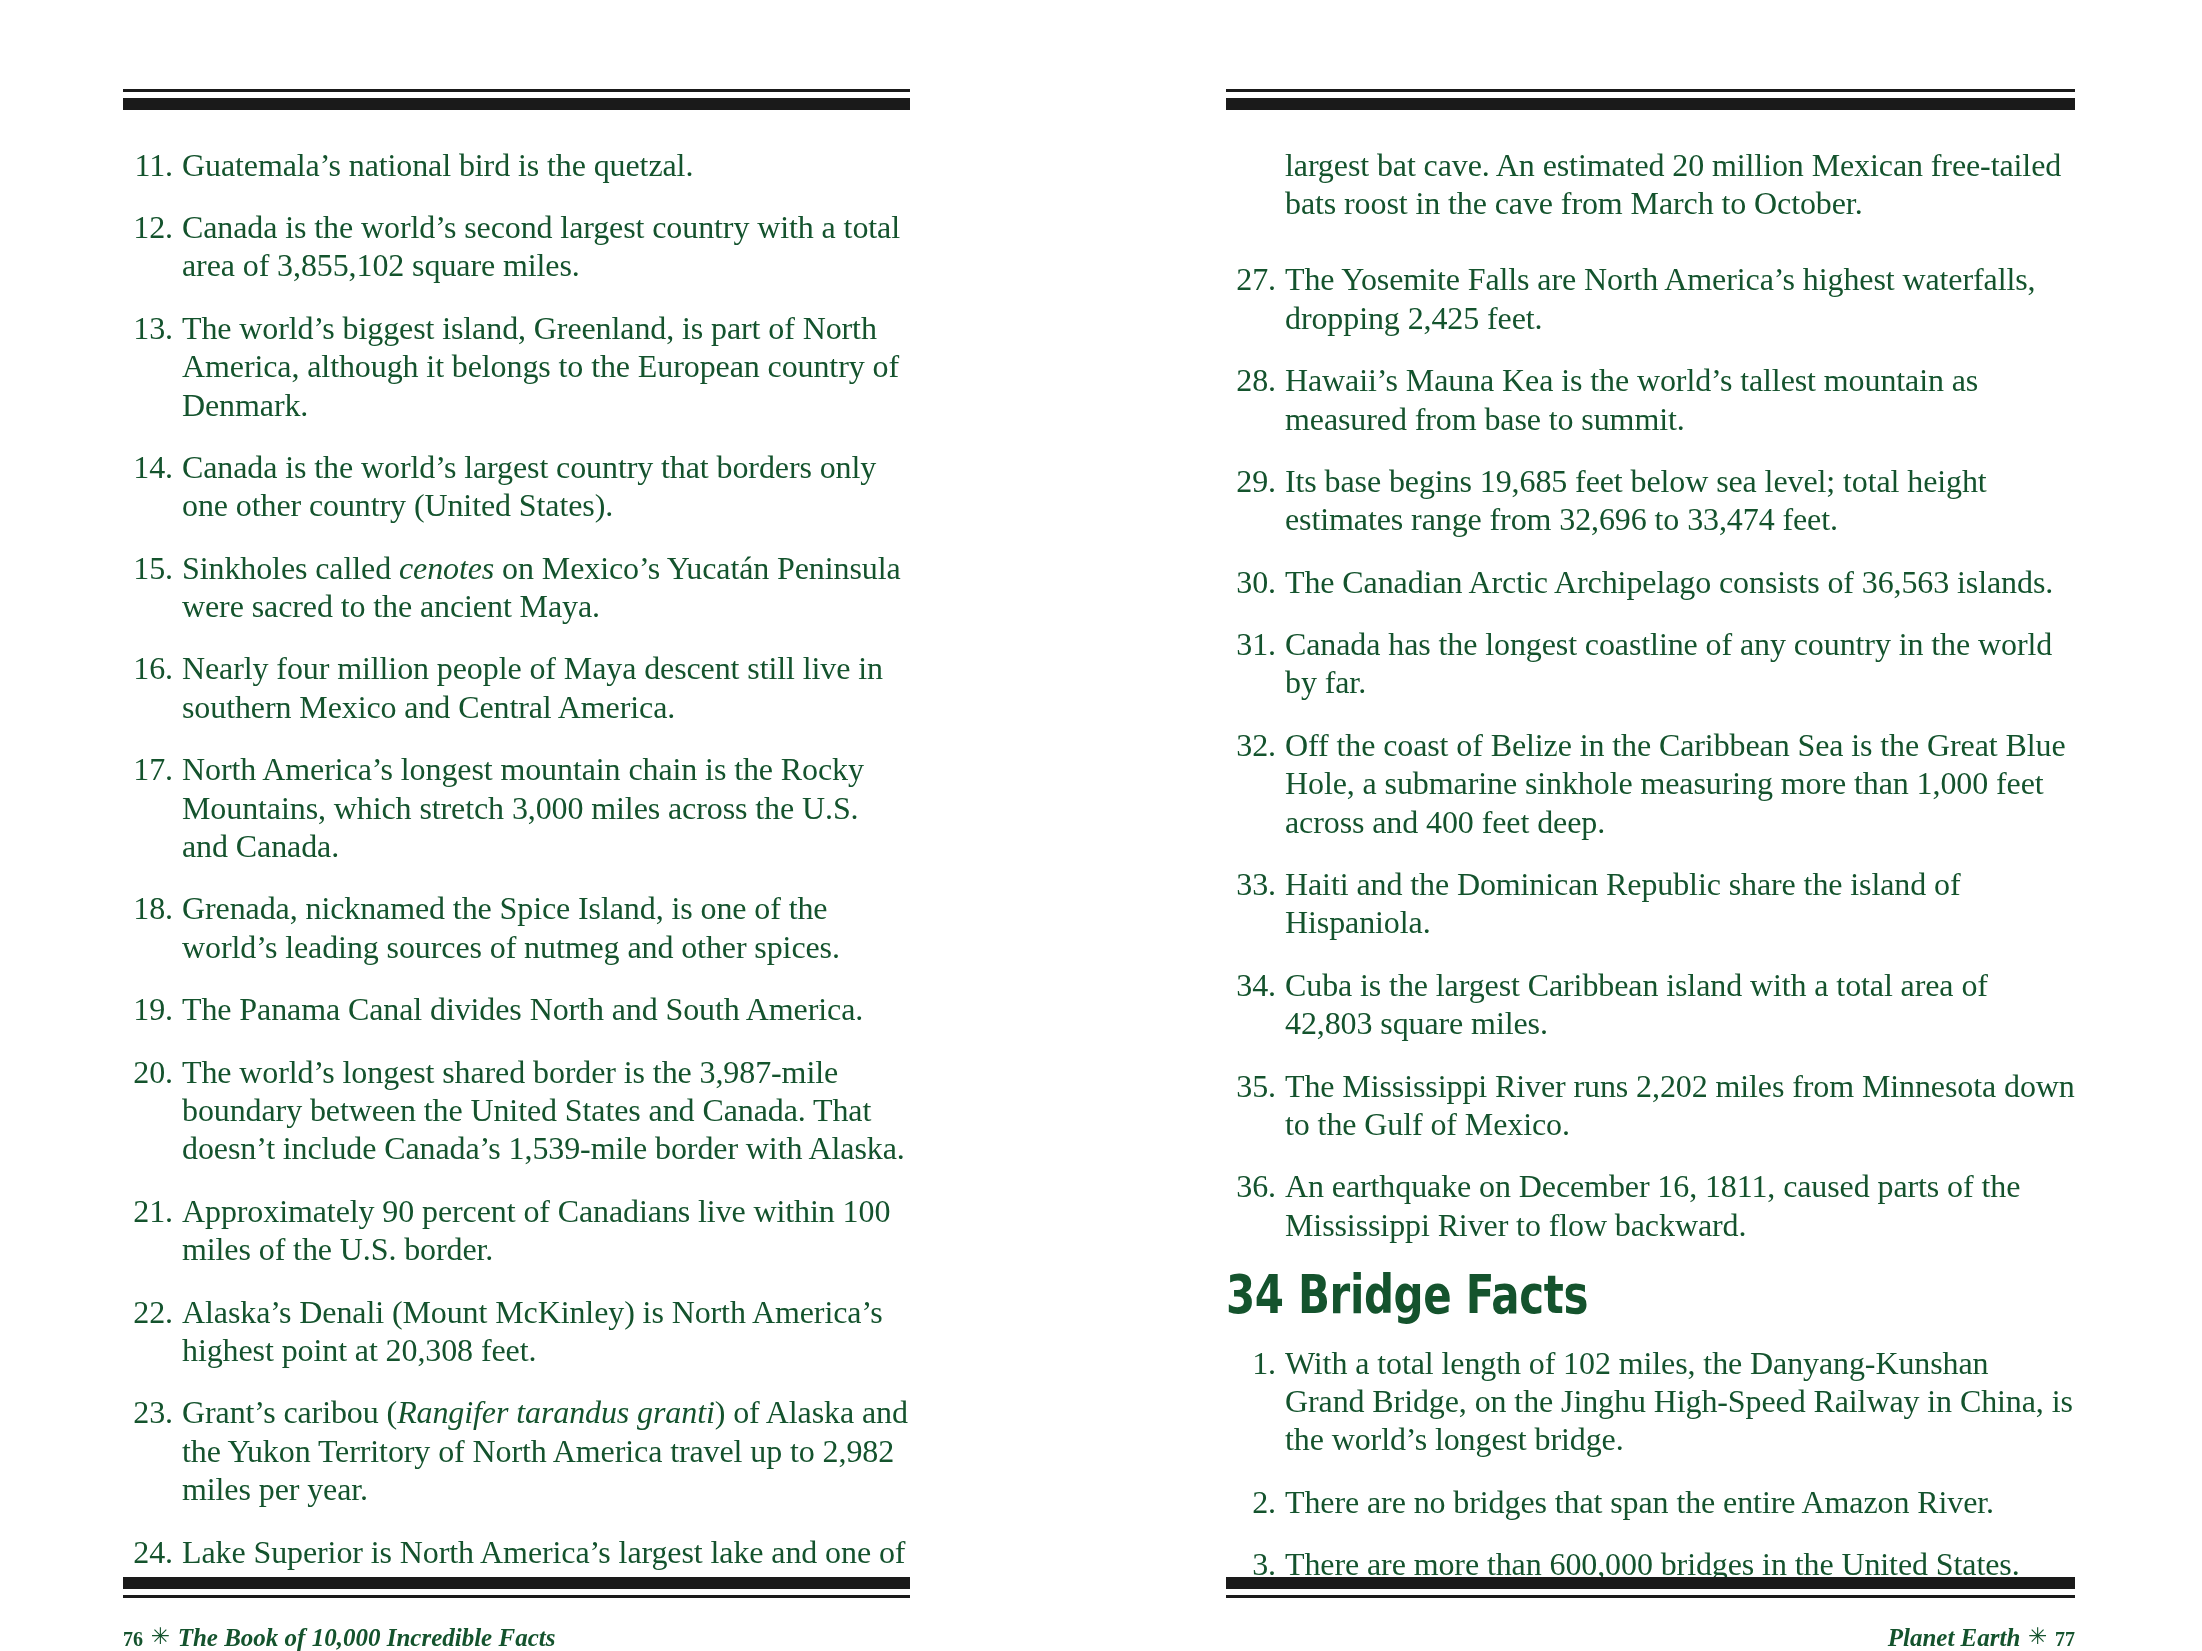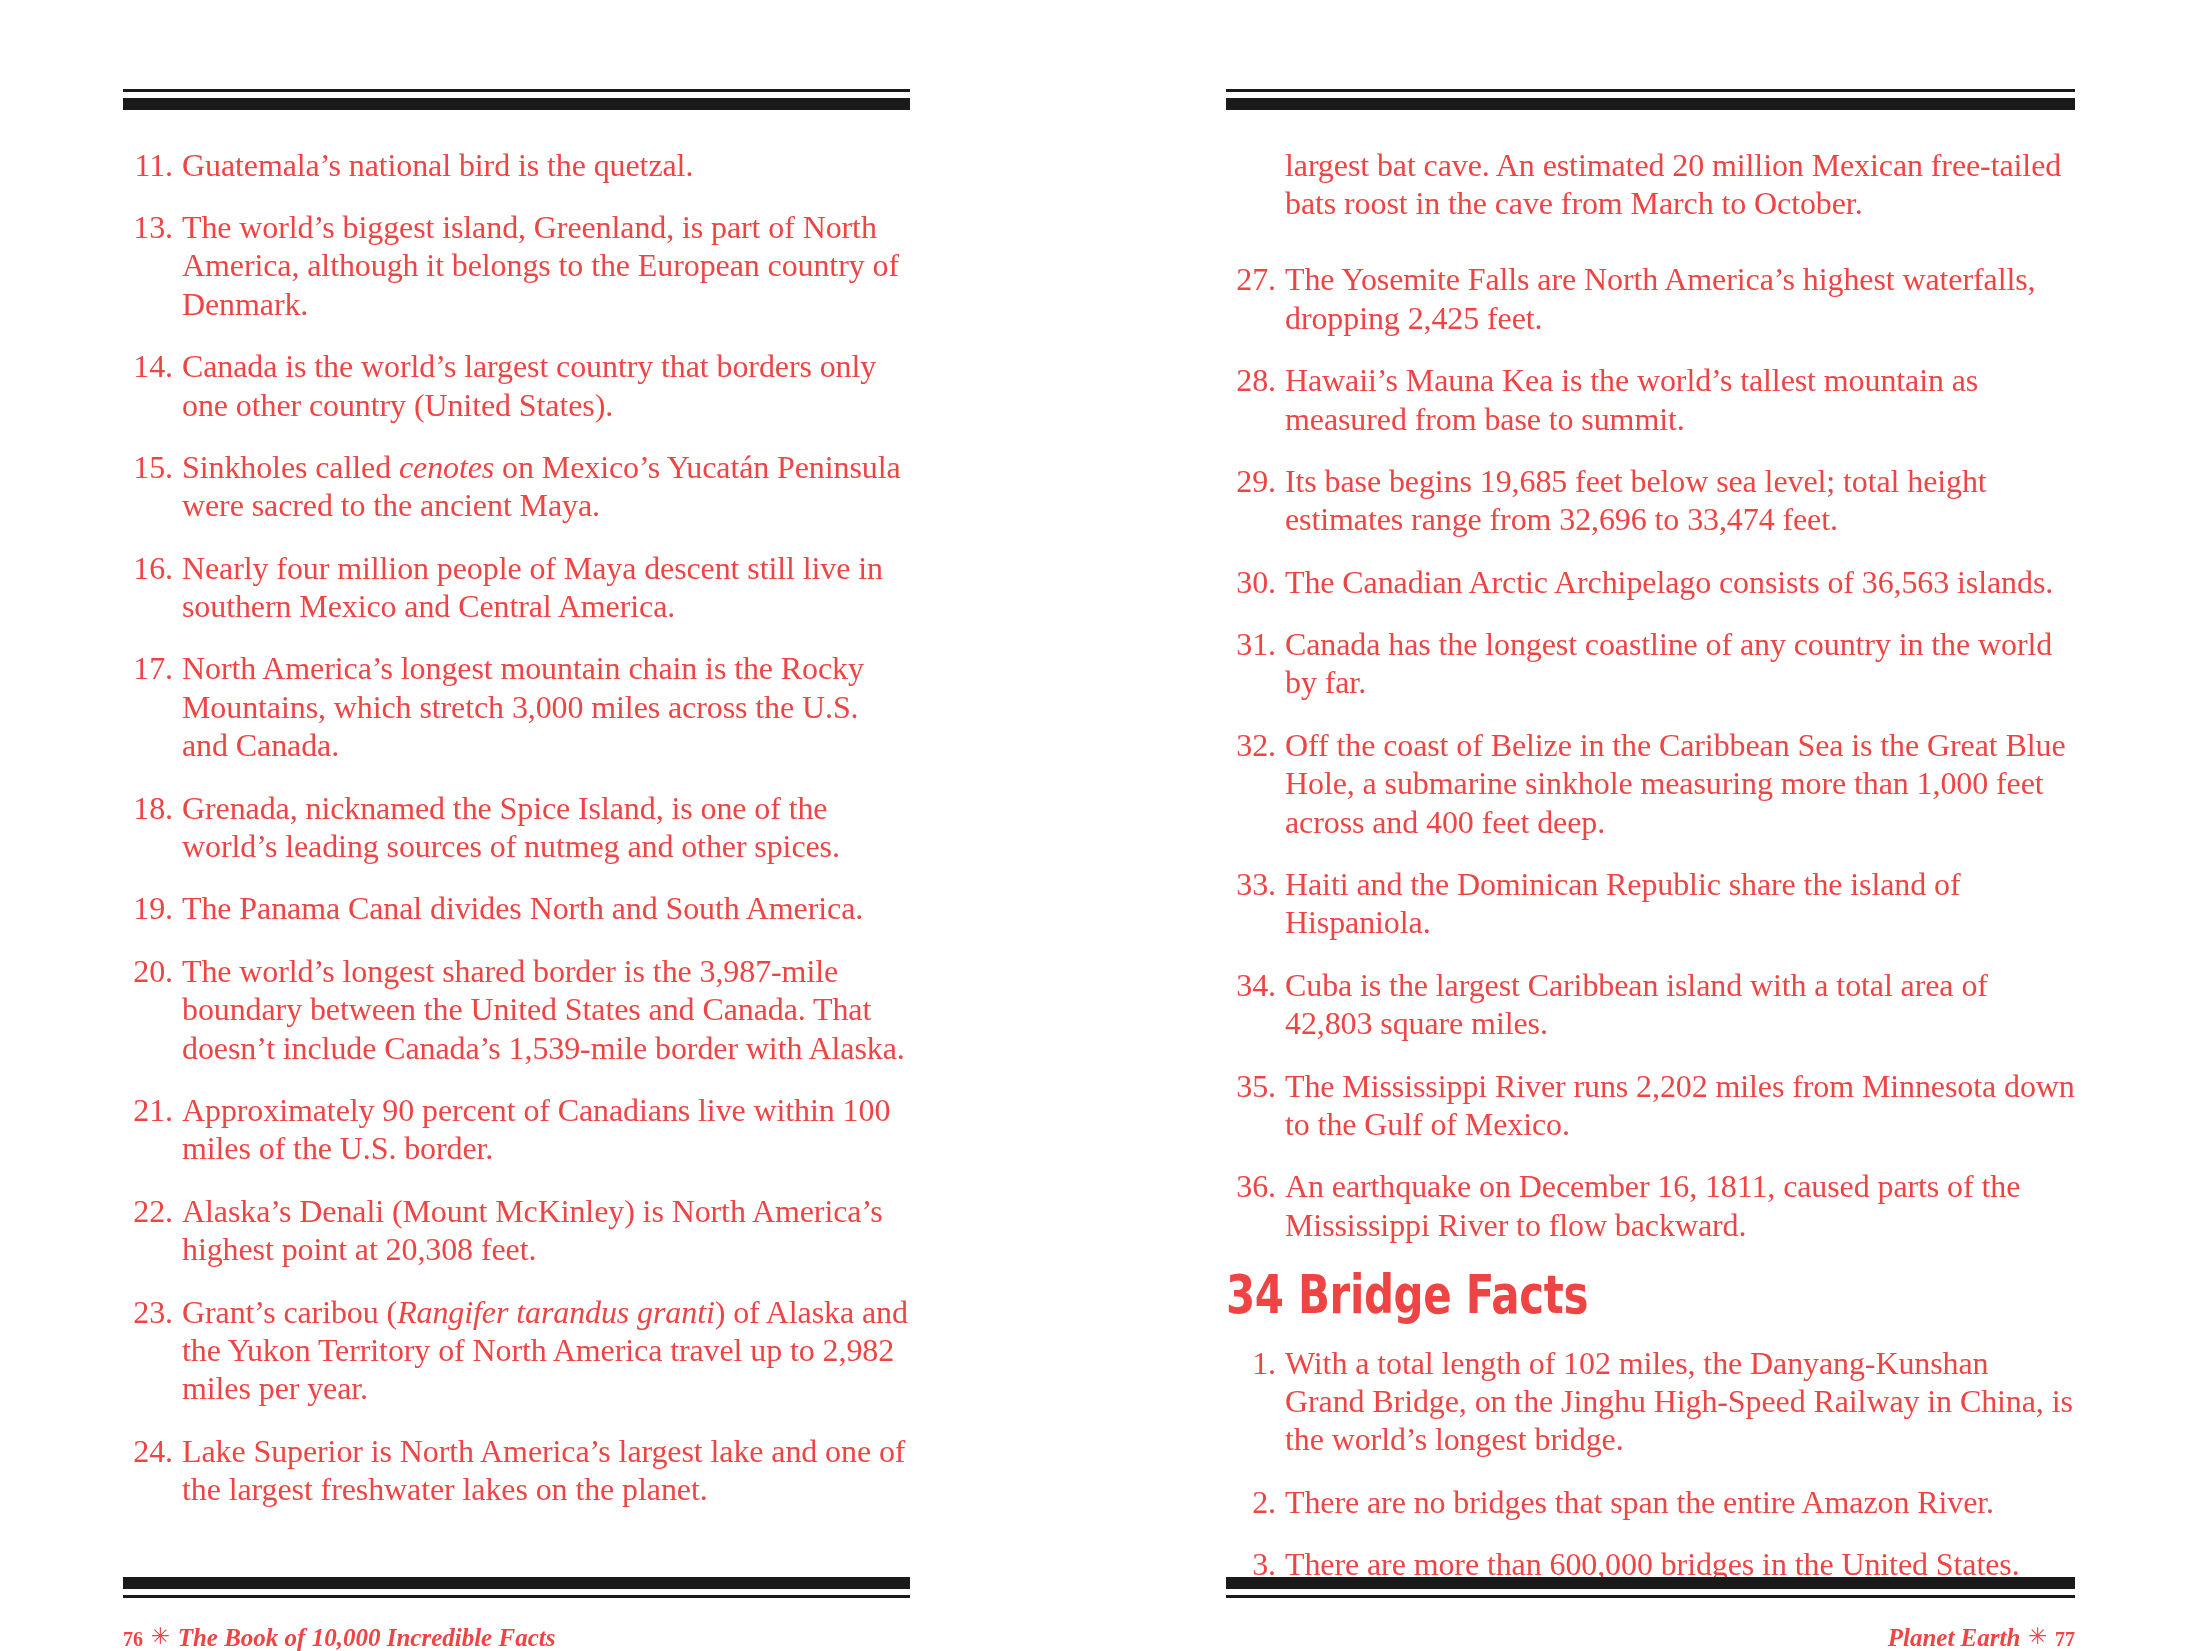--- a/index.html
+++ b/index.html
@@ -6,21 +6,21 @@
     margin: 0;
     padding: 0;
     background: #ffffff;
   }
   .page {
     position: relative;
     width: 2203px;
     height: 1652px;
     background: #ffffff;
     font-family: "Liberation Serif", "DejaVu Serif", serif;
-    color: #ef4444;
+    color: #14532d;
     overflow: hidden;
     box-sizing: border-box;
   }
 
   
   .spread {
     position: absolute;
     top: 0; left: 0;
     width: 2203px;
     height: 1652px;
@@ -154,20 +154,21 @@
 
       <div class="rule-head">
         <div class="thin"></div>
         <div class="gap"></div>
         <div class="thick"></div>
       </div>
 
       <div class="col-body">
         <ol class="facts" id="left-facts">
             <li class="fact"><span class="num">11.</span><span>Guatemala’s national bird is the quetzal.</span></li>
+            <li class="fact"><span class="num">12.</span><span>Canada is the world’s second largest country with a total area of 3,855,102 square miles.</span></li>
             <li class="fact"><span class="num">13.</span><span>The world’s biggest island, Greenland, is part of North America, although it belongs to the European country of Denmark.</span></li>
             <li class="fact"><span class="num">14.</span><span>Canada is the world’s largest country that borders only one other country (United States).</span></li>
             <li class="fact"><span class="num">15.</span><span>Sinkholes called <i>cenotes</i> on Mexico’s Yucatán Peninsula were sacred to the ancient Maya.</span></li>
             <li class="fact"><span class="num">16.</span><span>Nearly four million people of Maya descent still live in southern Mexico and Central America.</span></li>
             <li class="fact"><span class="num">17.</span><span>North America’s longest mountain chain is the Rocky Mountains, which stretch 3,000 miles across the U.S. and Canada.</span></li>
             <li class="fact"><span class="num">18.</span><span>Grenada, nicknamed the Spice Island, is one of the world’s leading sources of nutmeg and other spices.</span></li>
             <li class="fact"><span class="num">19.</span><span>The Panama Canal divides North and South America.</span></li>
             <li class="fact"><span class="num">20.</span><span>The world’s longest shared border is the 3,987-mile boundary between the United States and Canada. That doesn’t include Canada’s 1,539-mile border with Alaska.</span></li>
             <li class="fact"><span class="num">21.</span><span>Approximately 90 percent of Canadians live within 100 miles of the U.S. border.</span></li>
             <li class="fact"><span class="num">22.</span><span>Alaska’s Denali (Mount McKinley) is North America’s highest point at 20,308 feet.</span></li>

